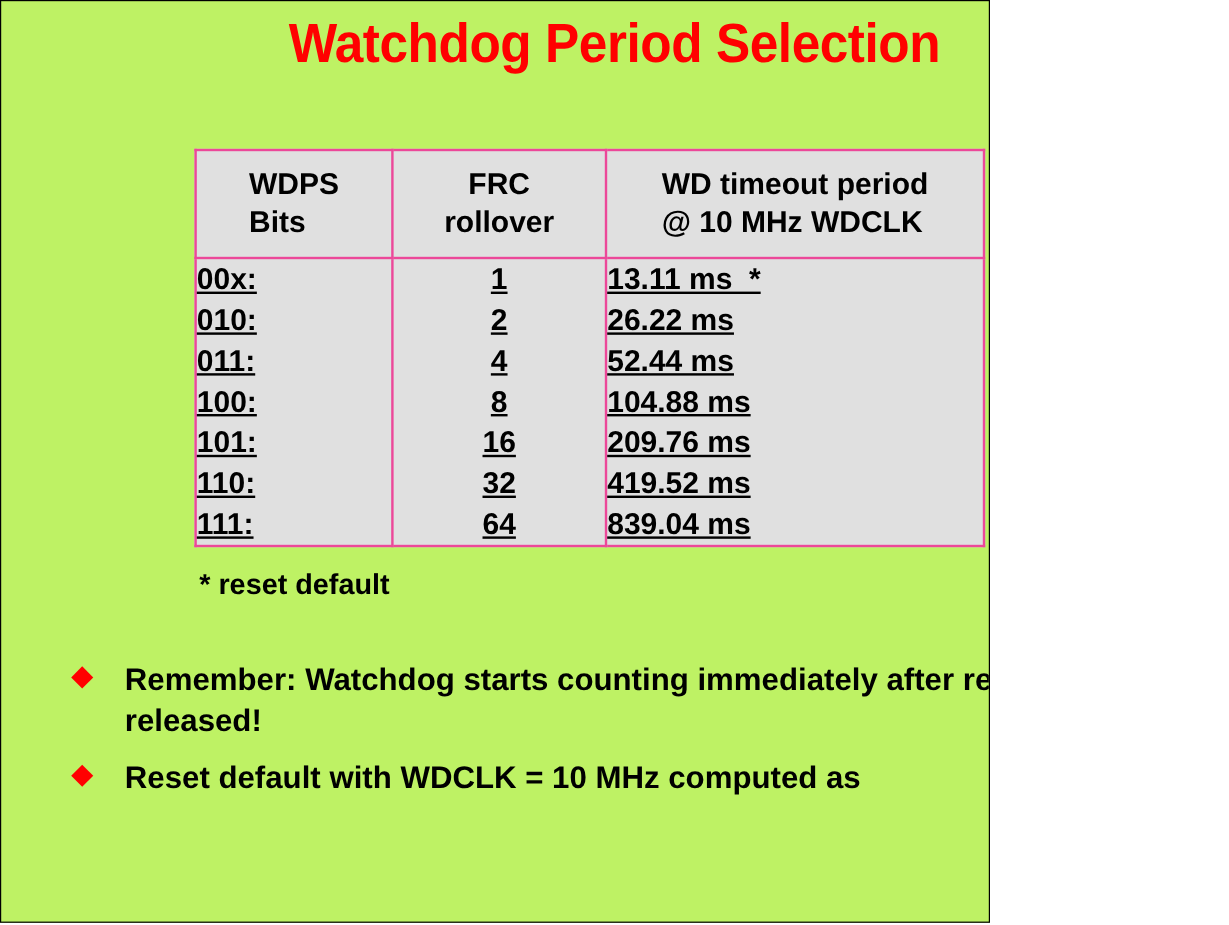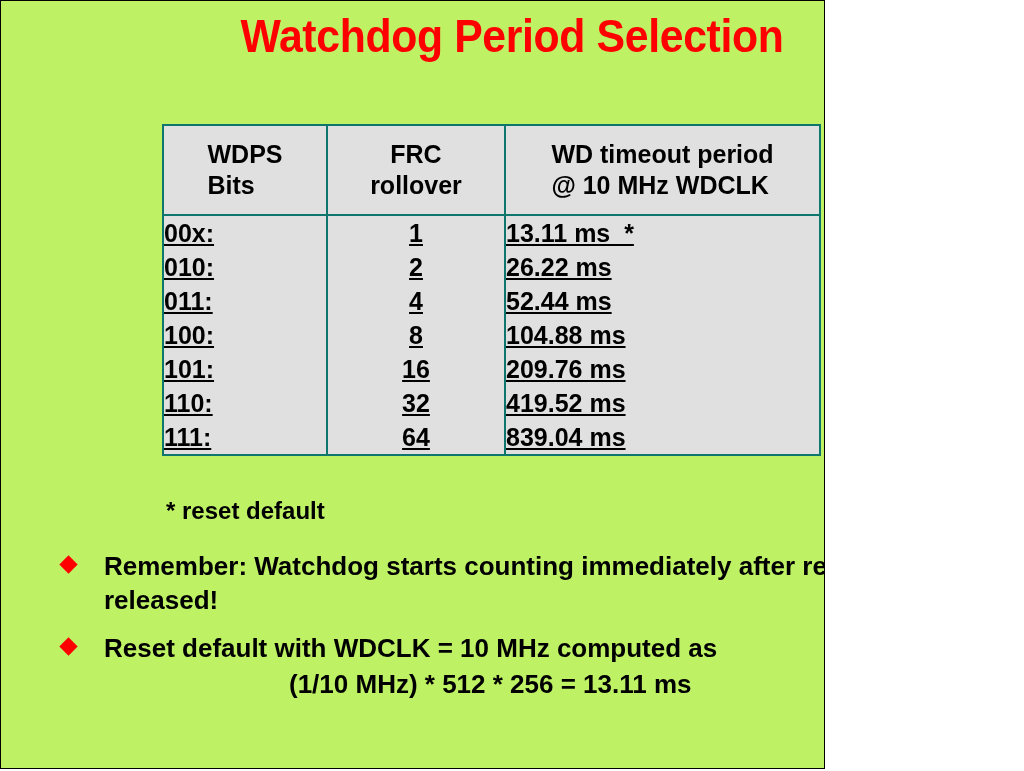--- a/index.html
+++ b/index.html
@@ -47,21 +47,21 @@
     left: 161px;
     top: 123px;
     width: 657px;
     border-collapse: collapse;
     background: #e0e0e0;
     table-layout: fixed;
   }
   #wdps-table td,
   #wdps-table th {
     background: #e0e0e0;
-    border: 2px solid #0f766e;
+    border: 2px solid #ec4899;
     padding: 0;
     color: #000000;
     font-weight: bold;
     vertical-align: middle;
   }
   .col-bits   { width: 164px; }
   .col-frc    { width: 178px; }
   .col-period { width: 315px; }
 
   .head-cell {
@@ -83,21 +83,21 @@
   }
   .bits-list   { padding-left: 34px; text-align: left; }
   .frc-list    { text-align: center; }
   .period-list { }
   .row-line { white-space: pre; }
 
   
   #footnote {
     position: absolute;
     left: 165px;
-    top: 495px;
+    top: 472px;
     font-size: 24px;
     font-weight: bold;
     color: #000000;
     line-height: 30px;
   }
 
   
   #bullets {
     position: absolute;
     left: 58px;
@@ -206,18 +206,17 @@
   <div id="bullets">
 
     <div class="bullet-row">
       <span class="bullet-marker"></span>
       <div class="bullet-text">Remember: Watchdog starts counting immediately after reset is released!</div>
     </div>
 
     <div class="bullet-row">
       <span class="bullet-marker"></span>
       <div class="bullet-text">Reset default with WDCLK = 10 MHz computed as</div>
-      <div id="formula-line">(1/10 MHz) * 512 * 256 = 13.11 ms</div>
     </div>
 
   </div>
 
 </div>
 
 </body></html>

